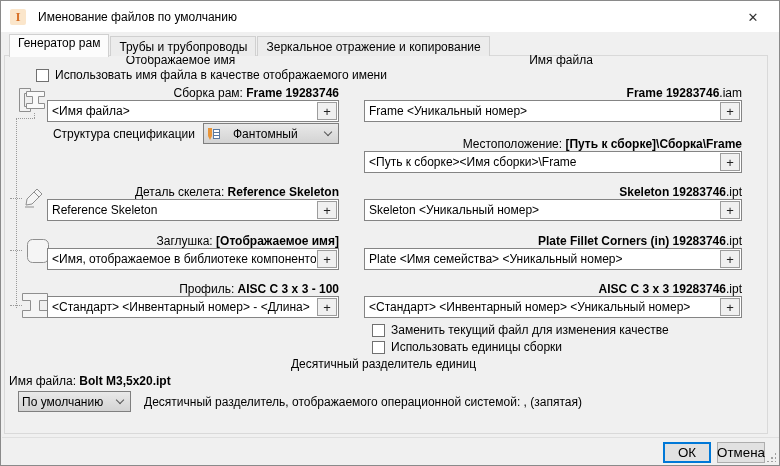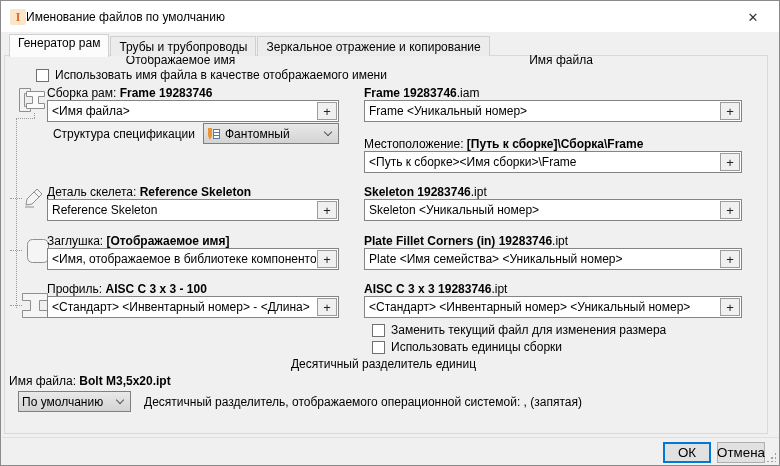--- a/index.html
+++ b/index.html
@@ -3,21 +3,21 @@
 <meta charset="utf-8">
 <style>
   * { box-sizing: border-box; margin: 0; padding: 0; }
   html,body { width: 780px; height: 466px; }
   body { font-family: "Liberation Sans", sans-serif; font-size: 12px; color: #000; background:#fff; }
   .window { position: absolute; left:0; top:0; width: 780px; height: 466px; background:#f0f0f0; border:1px solid #8a8a8a; overflow:hidden; }
 
   
   .titlebar { position:absolute; left:0; top:0; width:100%; height:31px; background:#ffffff; display:flex; align-items:center; }
   .app-icon { width:16px; height:16px; margin-left:9px; background:#fbe6cb; color:#d9732b; font-family:"Liberation Serif", serif; font-weight:bold; font-size:13px; line-height:16px; text-align:center; border-radius:2px; flex:none; }
-  .title { margin-left:0; font-size:12px; }
+  .title { margin-left:12px; font-size:12px; }
   .close { position:absolute; right:10px; top:4px; width:32px; height:24px; display:flex; align-items:center; justify-content:center; color:#333; font-size:13px; cursor:default; }
 
   
   .tabstrip { position:absolute; left:3px; top:32px; width:764px; height:23px; display:flex; align-items:flex-end; padding-left:5px; }
   .tab { height:20px; padding:0 8px; display:flex; align-items:center; background:#ececec; border:1px solid #d0d0d0; border-bottom:none; margin-right:1px; white-space:nowrap; position:relative; z-index:1; }
   .tab.active { height:23px; background:#fcfcfc; z-index:3; margin-bottom:-1px; padding-bottom:6px; }
 
   
   .page { position:absolute; left:3px; top:54px; width:764px; height:379px; border:1px solid #d9d9d9; background:#f0f0f0; }
 
@@ -31,37 +31,37 @@
 
   
   .cbrow { position:absolute; display:flex; align-items:center; gap:6px; white-space:nowrap; }
   .cb { width:13px; height:13px; background:#fff; border:1px solid #707070; flex:none; }
   #cb-use-filename { left:14px;  top:67px;padding-left:21px; }
   #cb-replace      { left:371px; top:322px; }
   #cb-units        { left:371px; top:339px; }
 
   
   .frow { position:absolute; }
-  .rlabel { height:13px; line-height:13px; white-space:nowrap; }
+  .rlabel { height:13px; line-height:13px; white-space:nowrap;text-align:right; }
   .rlabel b { font-weight:bold; }
   .field { display:flex; height:22px; border:1px solid #848484; background:#fff; }
   .field-text { flex:1; display:flex; align-items:center; padding-left:4px; white-space:nowrap; overflow:hidden; }
   .plus { width:20px; margin:1px; border:1px solid #9c9c9c; background:#f0f0f0; display:flex; align-items:center; justify-content:center; font-size:13px; color:#222; flex:none; font-family:"Liberation Sans",sans-serif; }
   #row-frame-l    { left:46px;  top:86px;  width:292px; }
   #row-skeleton-l { left:46px;  top:185px; width:292px; }
   #row-endcap-l   { left:46px;  top:234px; width:292px; }
   #row-profile-l  { left:46px;  top:282px; width:292px; }
   #row-frame-r    { left:363px; top:86px;  width:378px; }
   #row-location-r { left:363px; top:137px; width:378px; }
   #row-skeleton-r { left:363px; top:185px; width:378px; }
   #row-endcap-r   { left:363px; top:234px; width:378px; }
   #row-profile-r  { left:363px; top:282px; width:378px; }
 
   
-  .combo { height:21px; border:1px solid #7f7f7f; background:linear-gradient(#e9e9e9,#d3d3d3); display:flex; align-items:center; padding:0 7px 0 3px; gap:4px; }
+  .combo { height:21px; border:1px solid #7f7f7f; background:linear-gradient(#e9e9e9,#d3d3d3); display:flex; align-items:center; padding:0 7px 0 3px; gap:12px; }
   .combo .chev { margin-left:auto; width:6px; height:6px; border-right:1px solid #555; border-bottom:1px solid #555; transform:rotate(45deg); margin-top:-3px; flex:none; }
   #row-bom { left:46px; top:122px; width:292px; display:flex; align-items:center; justify-content:flex-end; gap:8px; white-space:nowrap; }
   #combo-bom { width:136px; }
   #combo-decimal { position:absolute; left:17px; top:390px; width:113px; height:21px; }
 
   
   #lbl-bolt { position:absolute; left:8px; top:373px; white-space:nowrap; }
   #txt-desc { position:absolute; left:143px; top:394px; white-space:nowrap; }
 
   
@@ -222,21 +222,21 @@
   <div class="frow" id="row-profile-r">
     <div class="rlabel"><b>AISC C 3 x 3 19283746</b><span>.ipt</span></div>
     <div class="field">
       <div class="field-text">&lt;Стандарт&gt; &lt;Инвентарный номер&gt; &lt;Уникальный номер&gt;</div>
       <button class="plus">+</button>
     </div>
   </div>
 
   <div class="cbrow" id="cb-replace">
     <span class="cb"></span>
-    <span>Заменить текущий файл для изменения размера</span>
+    <span>Заменить текущий файл для изменения качестве</span>
   </div>
   <div class="cbrow" id="cb-units">
     <span class="cb"></span>
     <span>Использовать единицы сборки</span>
   </div>
 
   <div id="lbl-bolt"><span>Имя файла: </span><b>Bolt M3,5x20.ipt</b></div>
   <div class="combo" id="combo-decimal">
     <span>По умолчанию</span>
     <span class="chev"></span>

